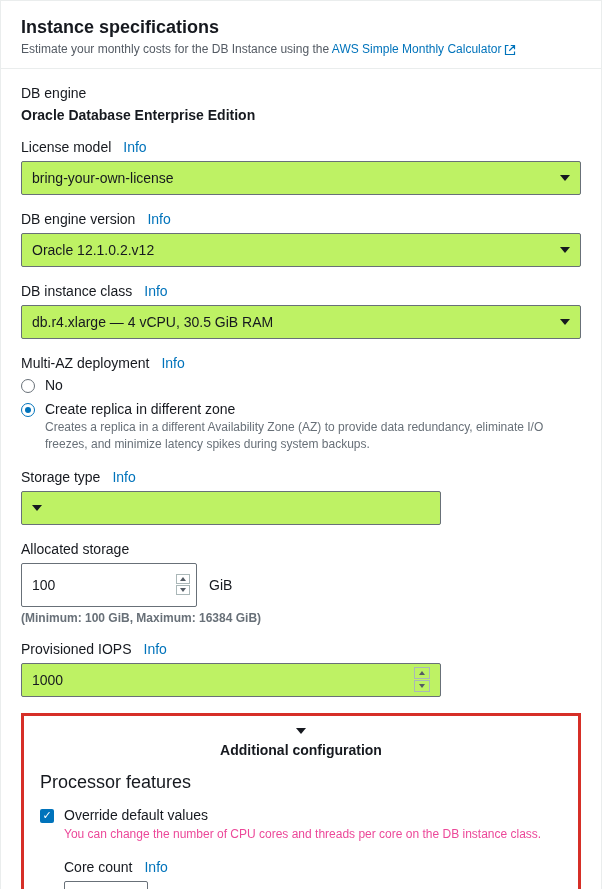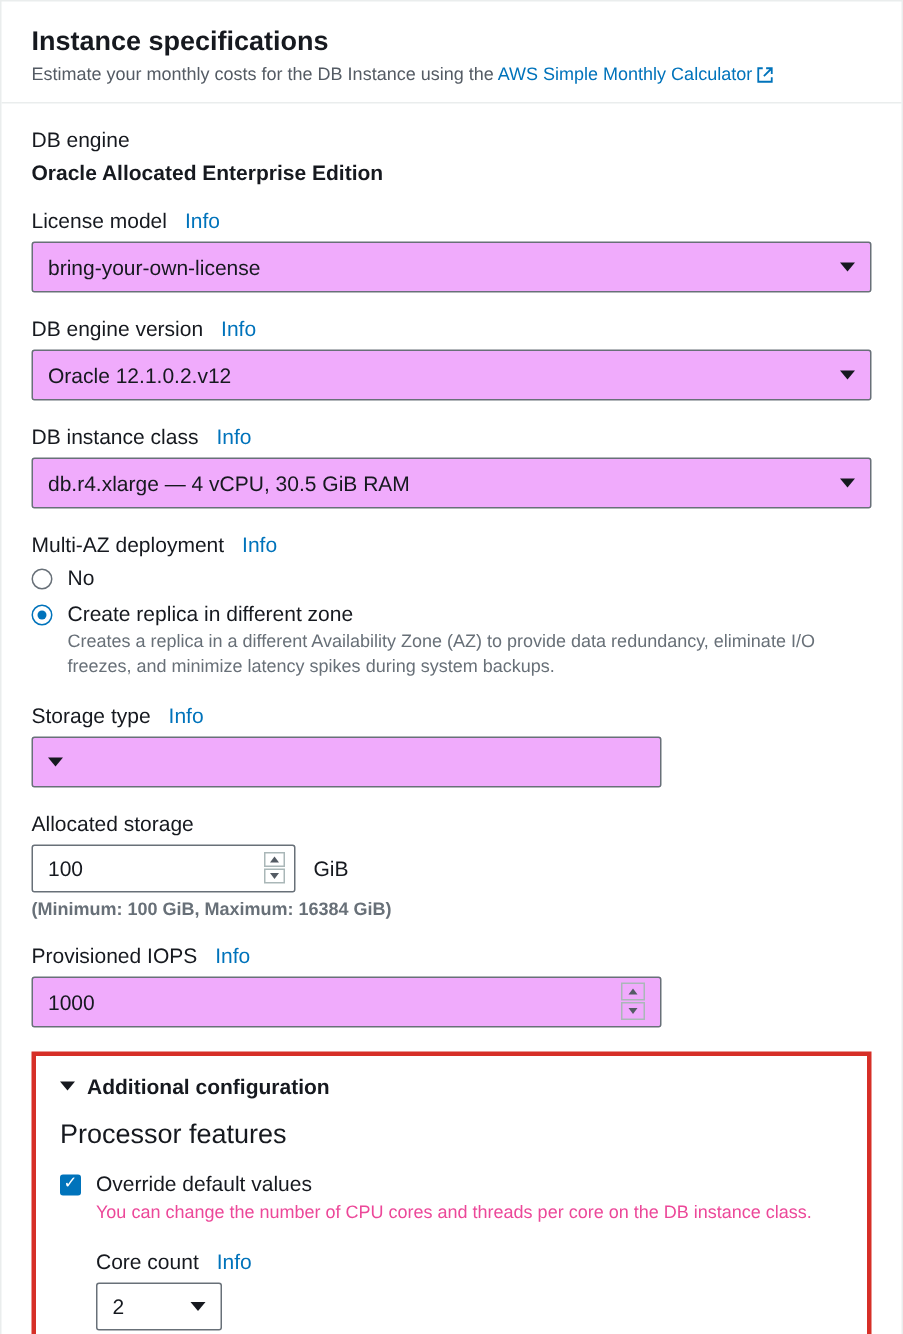--- a/index.html
+++ b/index.html
@@ -23,49 +23,49 @@
   .info-link { color: #0073bb; font-size: 14px; cursor: pointer; }
   .select-box, .input-box {
     border: 1px solid #687078;
     border-radius: 2px;
     height: 32px;
     display: flex;
     align-items: center;
     padding: 16px 10px;
     font-size: 14px;
     position: relative;
-    background: #f0abfc;
+    background: #bef264;
   }
   .select-box { justify-content: space-between; cursor: pointer; }
   .caret { width: 0; height: 0; border-left: 5px solid transparent; border-right: 5px solid transparent; border-top: 6px solid #16191f; }
   .static-value { font-weight: 700; font-size: 14px; margin-top:2px; }
   .radio-row { display: flex; align-items: flex-start; gap: 10px; margin-bottom: 8px; }
   .radio-outer {
     width: 14px; height: 14px; border: 1px solid #687078; border-radius: 50%;
     display: flex; align-items: center; justify-content: center; margin-top: 2px;
     flex-shrink: 0; cursor:pointer;
   }
   .radio-outer.checked { border-color: #0073bb; }
   .radio-inner { width: 6px; height: 6px; background: #0073bb; border-radius: 50%; }
   .radio-text { flex: 1; }
   .radio-title { font-size: 14px; }
   .radio-desc { font-size: 12px; color: #687078; margin-top: 2px; line-height: 1.4; }
   .number-input {
-    border: 1px solid #687078; border-radius: 2px; height: 32px;
+    border: 1px solid #687078; border-radius: 2px; height: 44px;
     display: flex; align-items: center; padding: 0 6px 0 10px;
     font-size: 14px; width: 176px; justify-content: space-between;
   }
   .spinner { display: flex; flex-direction: column; gap: 1px; }
   .sp-btn { width: 14px; height: 10px; border: 1px solid #aab7b8; display:flex; align-items:center; justify-content:center; cursor:pointer; }
   .sp-up { width:0;height:0;border-left:3px solid transparent;border-right:3px solid transparent;border-bottom:4px solid #545b64;}
   .sp-down { width:0;height:0;border-left:3px solid transparent;border-right:3px solid transparent;border-top:4px solid #545b64;}
   .inline-row { display:flex; align-items: center; gap: 12px; }
   .hint { font-size: 12px; color: #687078; margin-top: 4px; font-weight: bold; }
   .highlight-box { border: 3px solid #d62f27; padding: 12px 16px 20px 16px; margin-top: 4px; }
-  .expand-row { display:flex; align-items:center; gap:8px; font-weight:700; font-size:14px; margin-bottom:14px; cursor:pointer;}
+  .expand-row { display:flex; align-items:center; gap:8px; font-weight:700; font-size:14px; margin-bottom:14px; cursor:pointer;flex-direction:column;}
   .tri-down { width:0;height:0;border-left:5px solid transparent;border-right:5px solid transparent;border-top:6px solid #16191f;}
   h3 { font-size: 18px; font-weight: 400; margin-bottom: 14px; }
   .check-row { display:flex; align-items:flex-start; gap:10px; margin-bottom: 4px; }
   .checkbox {
     width:14px; height:14px; background:#0073bb; border-radius:2px; display:flex;
     align-items:center; justify-content:center; flex-shrink:0; margin-top:2px; cursor:pointer;
   }
   .checkmark { color:#fff; font-size:11px; line-height:1; }
   .check-desc { font-size:12px; color:#ec4899; margin-left:24px; margin-bottom: 18px; }
   .indent-field { margin-left: 24px; margin-bottom: 18px; }
@@ -89,21 +89,21 @@
   </div>
 
   <div class="section-divider"></div>
 
   <div class="body-block">
 
     <div class="field">
       <div class="field-label">
           <span>DB engine</span>
         </div>
-      <div class="static-value">Oracle Allocated Enterprise Edition</div>
+      <div class="static-value">Oracle Database Enterprise Edition</div>
     </div>
 
     <div class="field">
       <div class="field-label">
         <span>License model</span>
         <span class="info-link">Info</span>
       </div>
       <div class="select-box">
         <span>bring-your-own-license</span>
         <span class="caret"></span>

